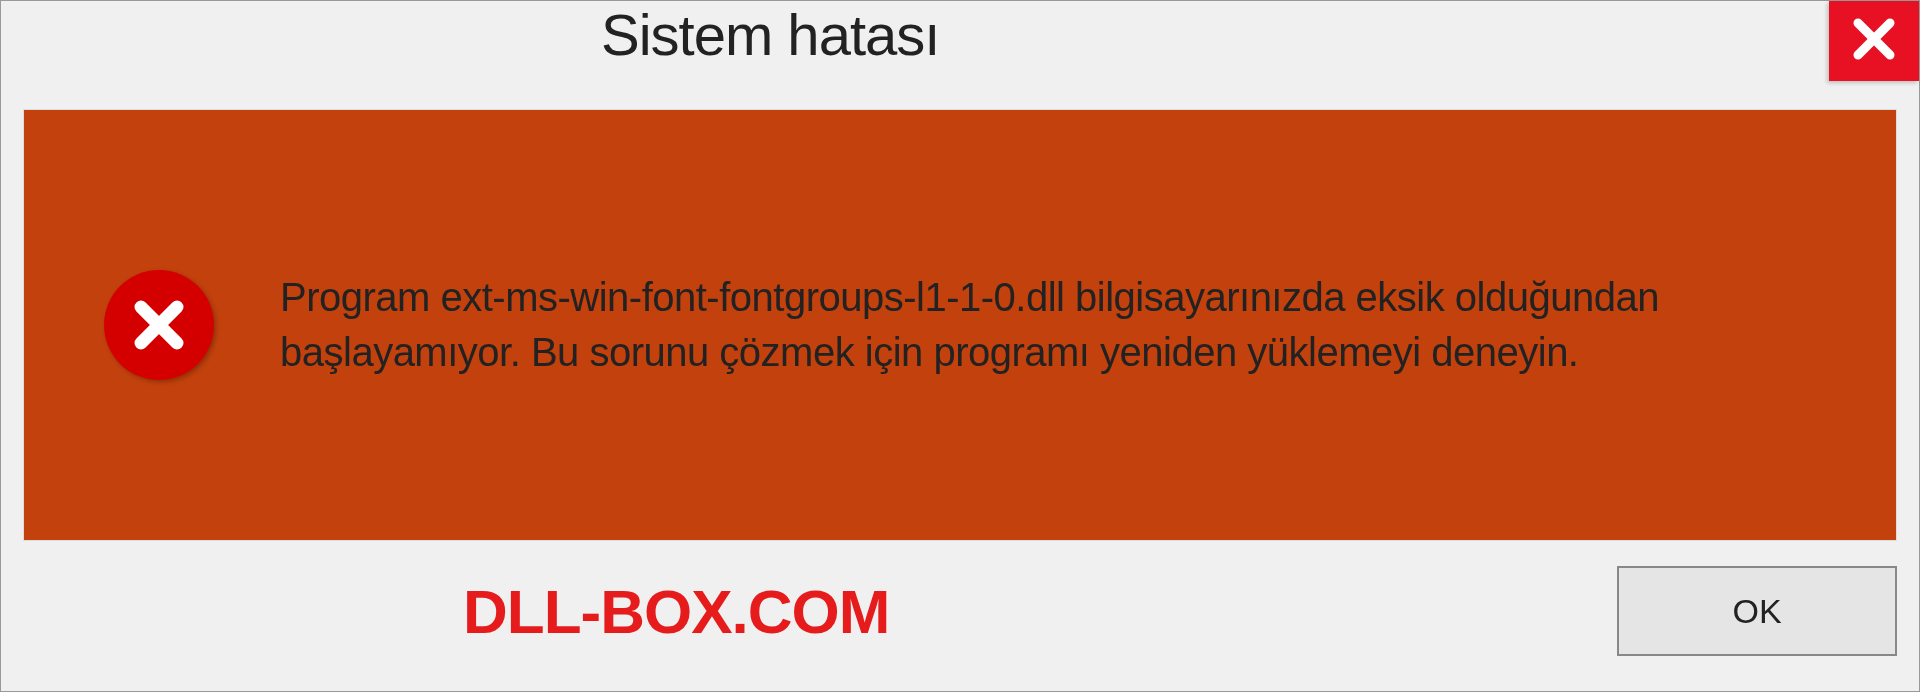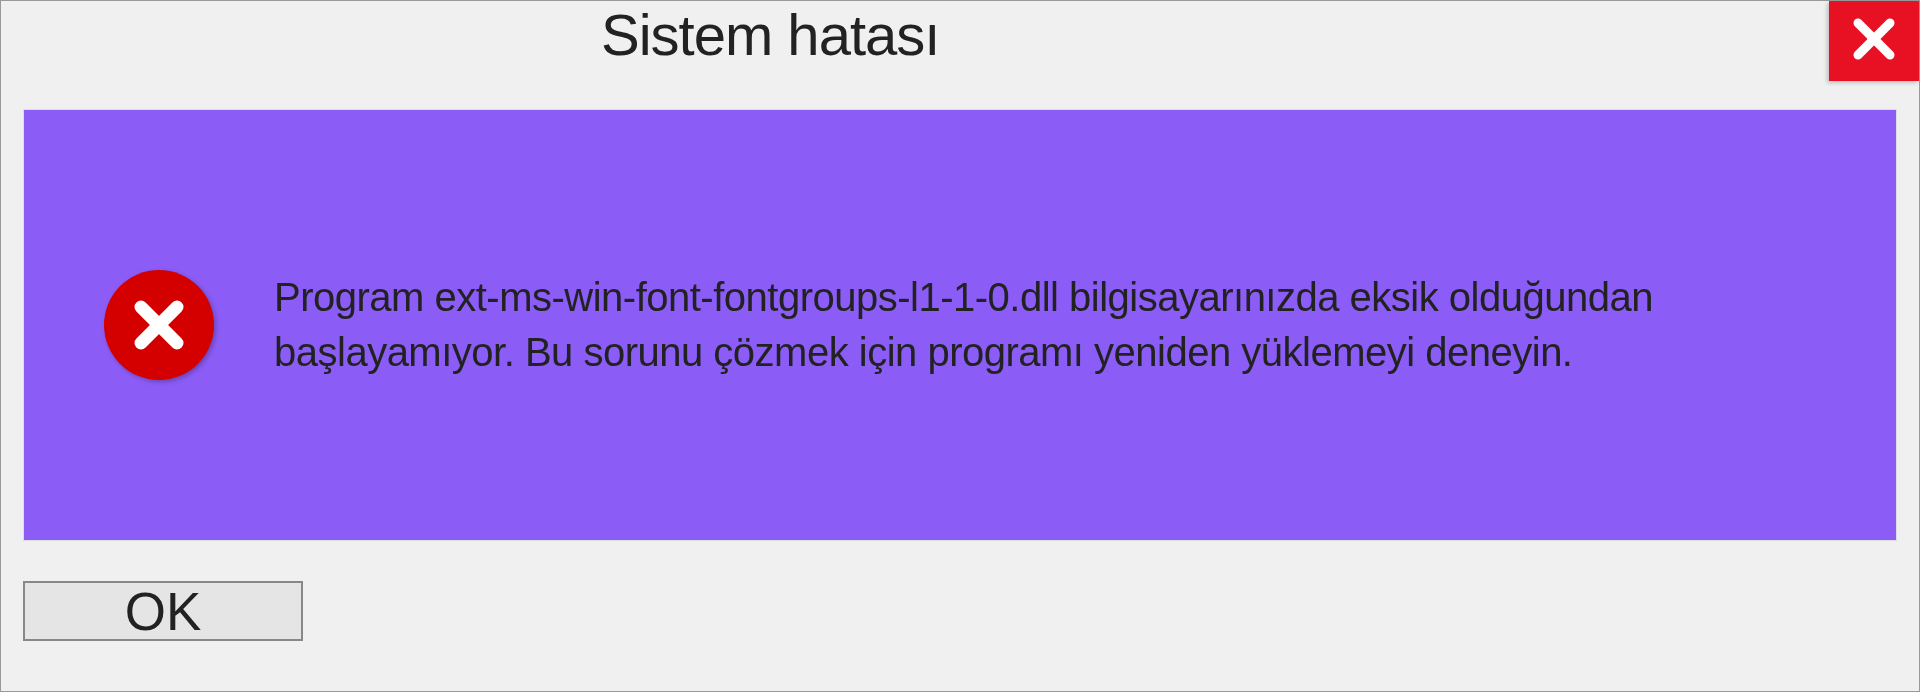--- a/index.html
+++ b/index.html
@@ -50,26 +50,27 @@
       right: 0;
       top: 0;
       box-shadow: -2px 2px 4px rgba(0,0,0,0.2);
     }
     .close-btn svg {
       width: 44px;
       height: 44px;
     }
     .content-area {
       flex: 1;
-      background: #8b5cf6;
+      background: #c2410c;
       margin: 8px 22px 0 22px;
       border: 1px solid #ddd;
       display: flex;
       align-items: center;
       padding: 40px 60px 40px 80px;
+      gap: 6px;
     }
     .error-icon {
       width: 110px;
       height: 110px;
       flex-shrink: 0;
       margin-right: 60px;
     }
     .error-icon-circle {
       width: 110px;
       height: 110px;
@@ -101,24 +102,24 @@
     .watermark {
       font-size: 62px;
       font-weight: 900;
       color: #e61c1c;
       letter-spacing: -1px;
       font-family: Arial, Helvetica, sans-serif;
       margin-left: 440px;
     }
     .ok-button {
       width: 280px;
-      height: 60px;
+      height: 90px;
       background: #e5e5e5;
       border: 2px solid #888;
-      font-size: 53px;
+      font-size: 34px;
       color: #222;
       display: flex;
       align-items: center;
       justify-content: center;
       cursor: pointer;
       font-family: inherit;
     }
   </style>
 </head>
 <body>
@@ -142,15 +143,16 @@
         <svg viewBox="0 0 60 60">
           <line x1="12" y1="12" x2="48" y2="48" stroke="#fff" stroke-width="13" stroke-linecap="round"></line>
           <line x1="48" y1="12" x2="12" y2="48" stroke="#fff" stroke-width="13" stroke-linecap="round"></line>
         </svg>
       </div>
     </div>
     <div class="message-text">Program ext-ms-win-font-fontgroups-l1-1-0.dll bilgisayarınızda eksik olduğundan başlayamıyor. Bu sorunu çözmek için programı yeniden yüklemeyi deneyin.</div>
   </div>
 
   <div class="footer">
+    <div class="watermark">DLL-BOX.COM</div>
     <button class="ok-button">OK</button>
   </div>
 </div>
 
 </body></html>

